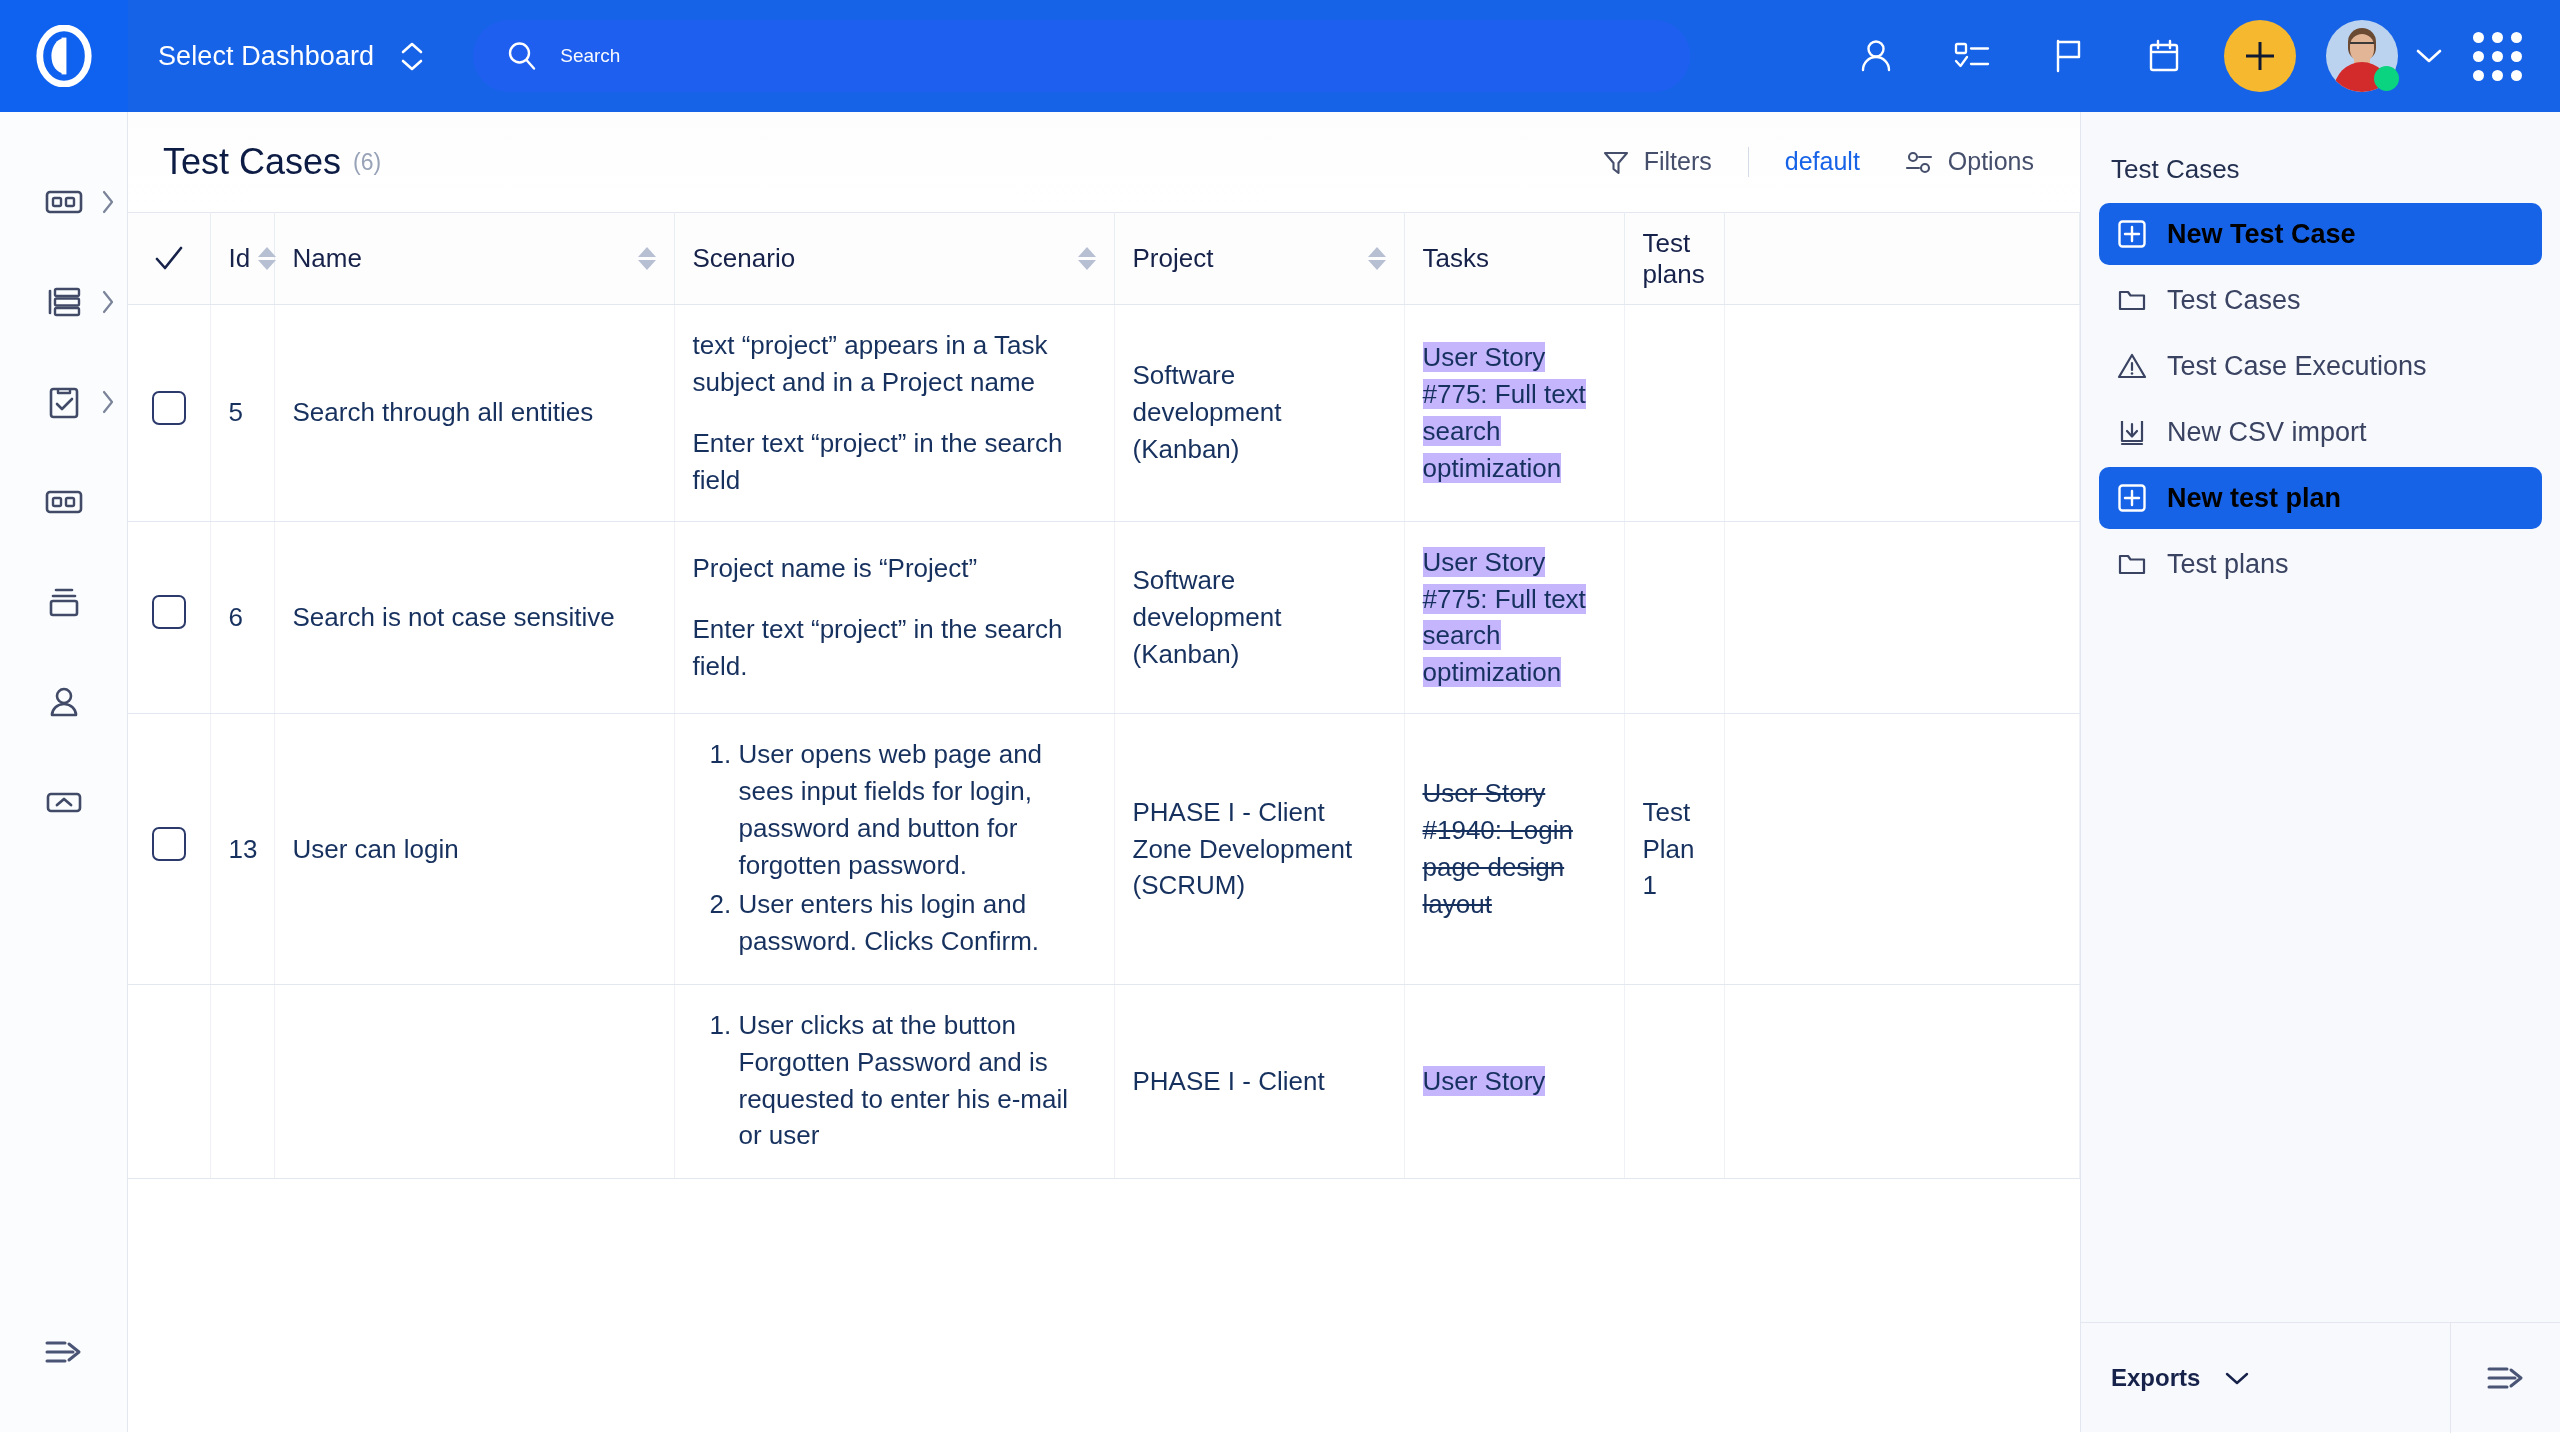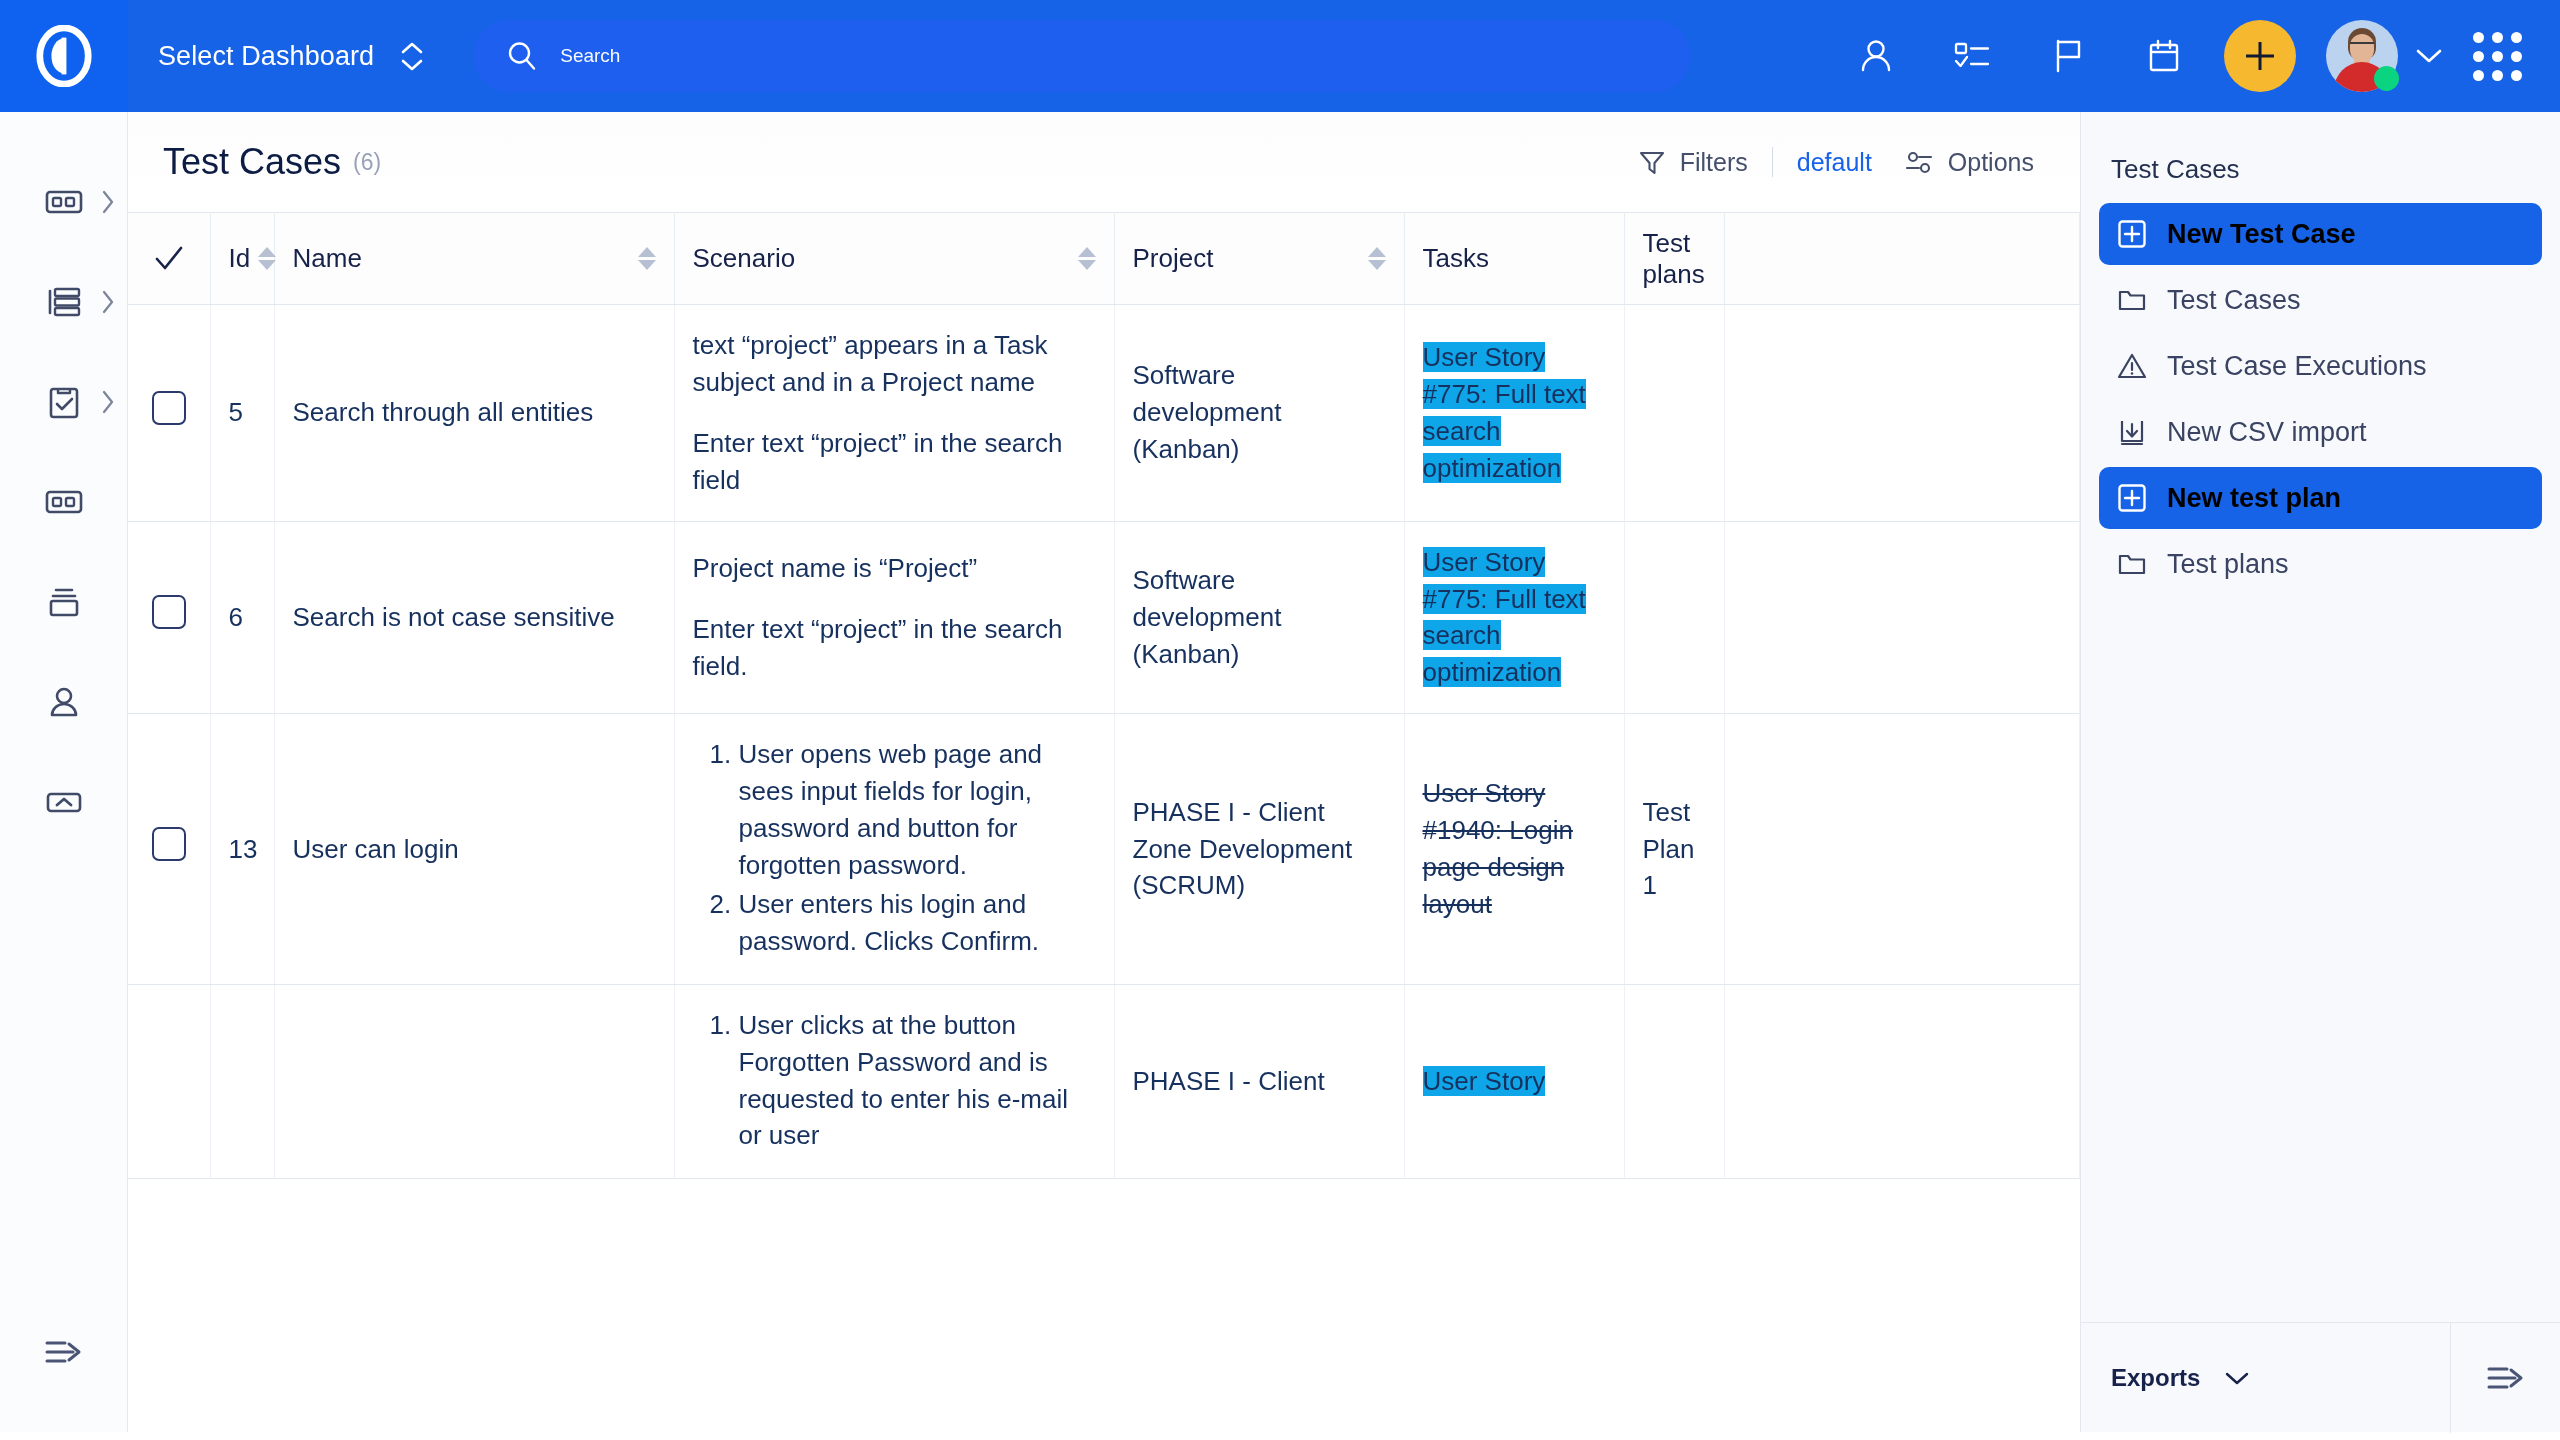--- a/index.html
+++ b/index.html
@@ -101,21 +101,21 @@
   
   .main { flex: 1; min-width: 0; display: flex; flex-direction: column; background: #fff; position: relative; }
   .page-head {
     height: 100px; flex: 0 0 100px;
     display: flex; align-items: center;
     padding: 0 0 0 35px;
     background: linear-gradient(180deg,#fdfdfe 0%, #ffffff 100%);
   }
   .page-title { font-size: 36px; color: #0d1c44; font-weight: 400; }
   .page-count { font-size: 23px; color: #98a3b8; margin-left: 12px; }
-  .head-tools { margin-left: auto; display: flex; align-items: center; padding-right: 30px; gap: 0; }
+  .head-tools { margin-left: auto; display: flex; align-items: flex-start; padding-right: 30px; gap: 12px; }
   .tool {
     display: flex; align-items: center; gap: 14px;
     color: #454f6b; font-size: 25px; cursor: pointer;
     padding: 0 16px;
   }
   .tool.link { color: #1763e8; }
   .vdiv { width: 1px; height: 30px; background: #d5dbe6; margin: 0 8px; }
 
   
   .table-wrap { flex: 1; overflow: hidden; position: relative; }
@@ -150,21 +150,21 @@
   }
   .sortarrows { display: inline-flex; flex-direction: column; gap: 3px; cursor: pointer; }
   .sa { width: 0; height: 0; border-left: 9px solid transparent; border-right: 9px solid transparent; }
   .sa.up { border-bottom: 10px solid #b6c0d2; }
   .sa.dn { border-top: 10px solid #b6c0d2; }
 
   .scen-p { margin-bottom: 24px; }
   .scen-p:last-child { margin-bottom: 0; }
   ol.steps { padding-left: 46px; margin: 0; }
   ol.steps li { margin-bottom: 2px; }
-  .tasklink { display: inline; background: #0ea5e9; color: #17315f; }
+  .tasklink { display: inline; background: #c4b5fd; color: #17315f; }
   .tasklink.done { background: transparent; text-decoration: line-through; }
 
   
   .rpanel {
     width: 480px; flex: 0 0 480px;
     background: #f7f9fd;
     border-left: 1px solid #e3e8f0;
     display: flex; flex-direction: column;
     position: relative; z-index: 20;
   }

